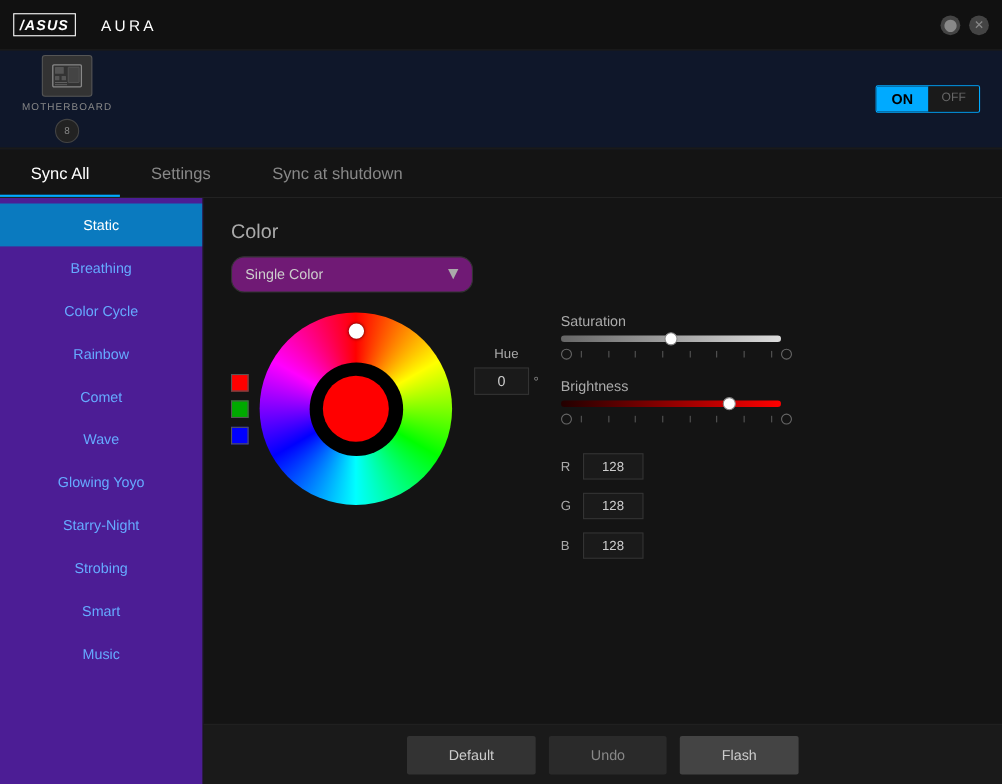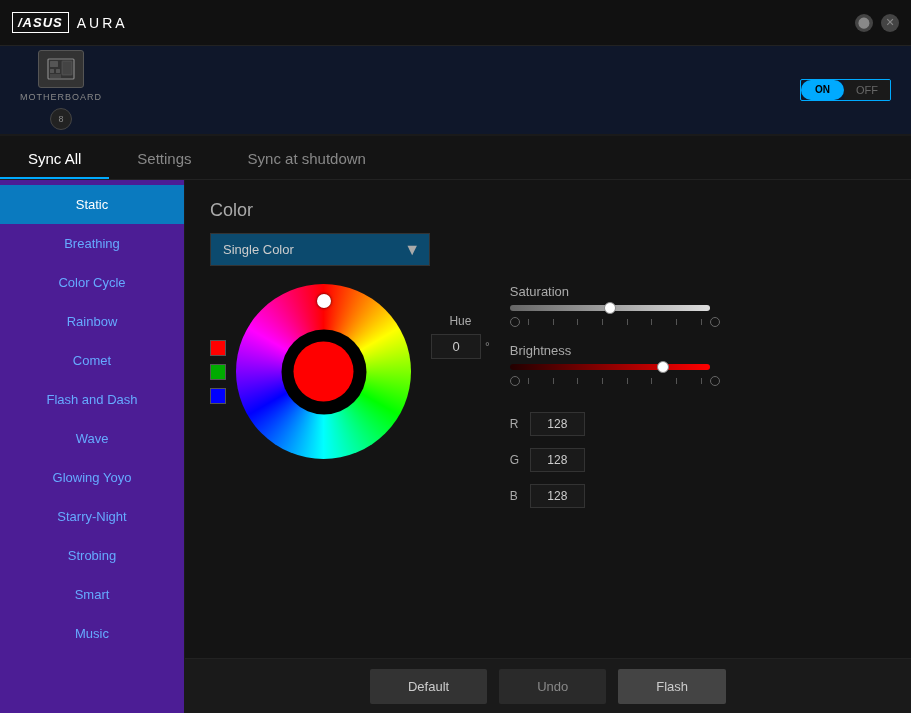--- a/index.html
+++ b/index.html
@@ -19,21 +19,21 @@
       background: #111;
       display: flex;
       align-items: center;
       padding: 0 12px;
       border-bottom: 1px solid #222;
       position: relative;
     }
     .titlebar-logo {
       display: flex;
       align-items: center;
-      gap: 8px;
+      gap: 23px;
     }
     .asus-logo {
       color: #fff;
       font-size: 13px;
       font-weight: bold;
       letter-spacing: 1px;
       border: 1px solid #fff;
       padding: 2px 5px;
       font-style: italic;
     }
@@ -121,25 +121,24 @@
       top: 50%;
       transform: translateY(-50%);
       display: flex;
       border: 1px solid #0af;
       border-radius: 2px;
       overflow: hidden;
     }
     .toggle-on {
       background: #0af;
       color: #000;
-      font-size: 10px;
+      font-size: 13px;
       font-weight: bold;
       padding: 4px 14px;
       cursor: pointer;
-      border-radius: 10px;
     }
     .toggle-off {
       background: #1a1a1a;
       color: #666;
       font-size: 11px;
       padding: 4px 12px;
       cursor: pointer;
     }
 
     
@@ -213,28 +212,28 @@
       border-radius: 2px;
     }
     .dropdown-container {
       display: flex;
       align-items: center;
       position: relative;
       width: 220px;
     }
     .dropdown-container select {
       width: 220px;
-      background: #0c4a6e;
+      background: #701a75;
       border: 1px solid #333;
       color: #ccc;
       font-size: 13px;
       padding: 8px 30px 8px 12px;
       appearance: none;
       cursor: pointer;
-      border-radius: 0;
+      border-radius: 12px;
     }
     .dropdown-chevron {
       position: absolute;
       right: 10px;
       pointer-events: none;
       color: #aaa;
     }
 
     
     .color-area {
@@ -505,21 +504,20 @@
 </div>
 
 <div class="main">
 
   <div class="sidebar">
     <div class="sidebar-item active">Static</div>
     <div class="sidebar-item">Breathing</div>
     <div class="sidebar-item">Color Cycle</div>
     <div class="sidebar-item">Rainbow</div>
     <div class="sidebar-item">Comet</div>
-    <div class="sidebar-item">Flash and Dash</div>
     <div class="sidebar-item">Wave</div>
     <div class="sidebar-item">Glowing Yoyo</div>
     <div class="sidebar-item">Starry-Night</div>
     <div class="sidebar-item">Strobing</div>
     <div class="sidebar-item">Smart</div>
     <div class="sidebar-item">Music</div>
   </div>
 
   <div class="content">
 

